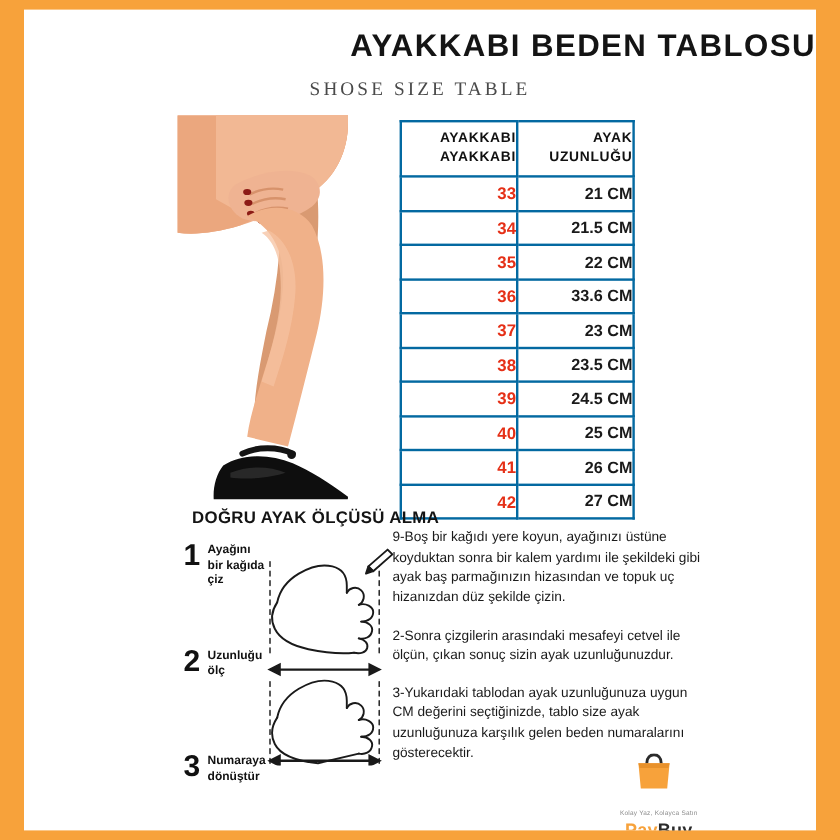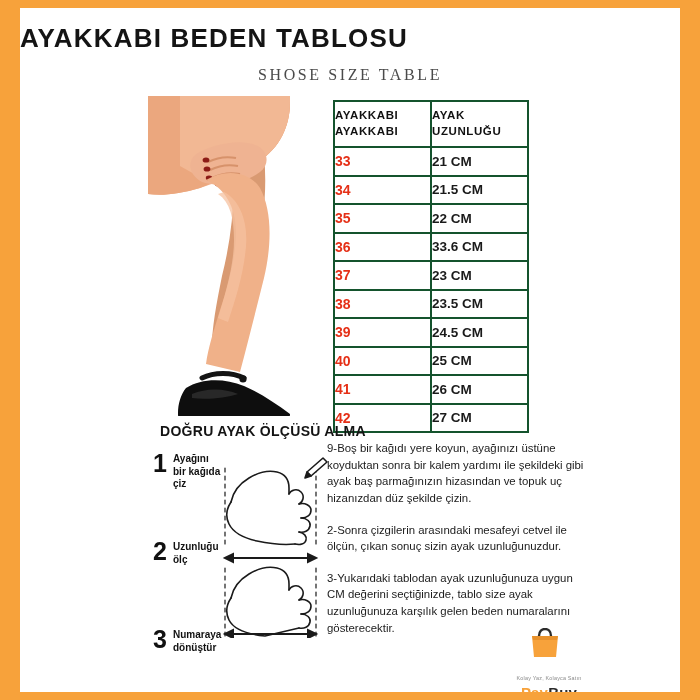--- a/index.html
+++ b/index.html
@@ -17,21 +17,21 @@
     position: absolute;
     left: 20px;
     top: 8px;
     width: 660px;
     height: 684px;
     background: #ffffff;
     overflow: hidden;
   }
   
   .title {
-    text-align: left;
+    text-align: right;
     font-weight: bold;
     font-size: 26px;
     letter-spacing: 1.2px;
     color: #141414;
     margin-top: 16px;
     line-height: 1.15;
   }
   .subtitle {
     text-align: center;
     font-size: 16px;
@@ -44,22 +44,22 @@
   
   .size-table {
     position: absolute;
     left: 313px;
     top: 92px;
     width: 196px;
     border-collapse: collapse;
     background: #fff;
   }
   .size-table td, .size-table th {
-    border: 2px solid #14532d;
-    text-align: left;
+    border: 2px solid #0369a1;
+    text-align: right;
     padding: 0;
     height: 26.5px;
     font-size: 13.5px;
     font-weight: bold;
     color: #1a1a1a;
     width: 50%;
   }
   .size-table th {
     height: 44px;
     font-size: 11.5px;

